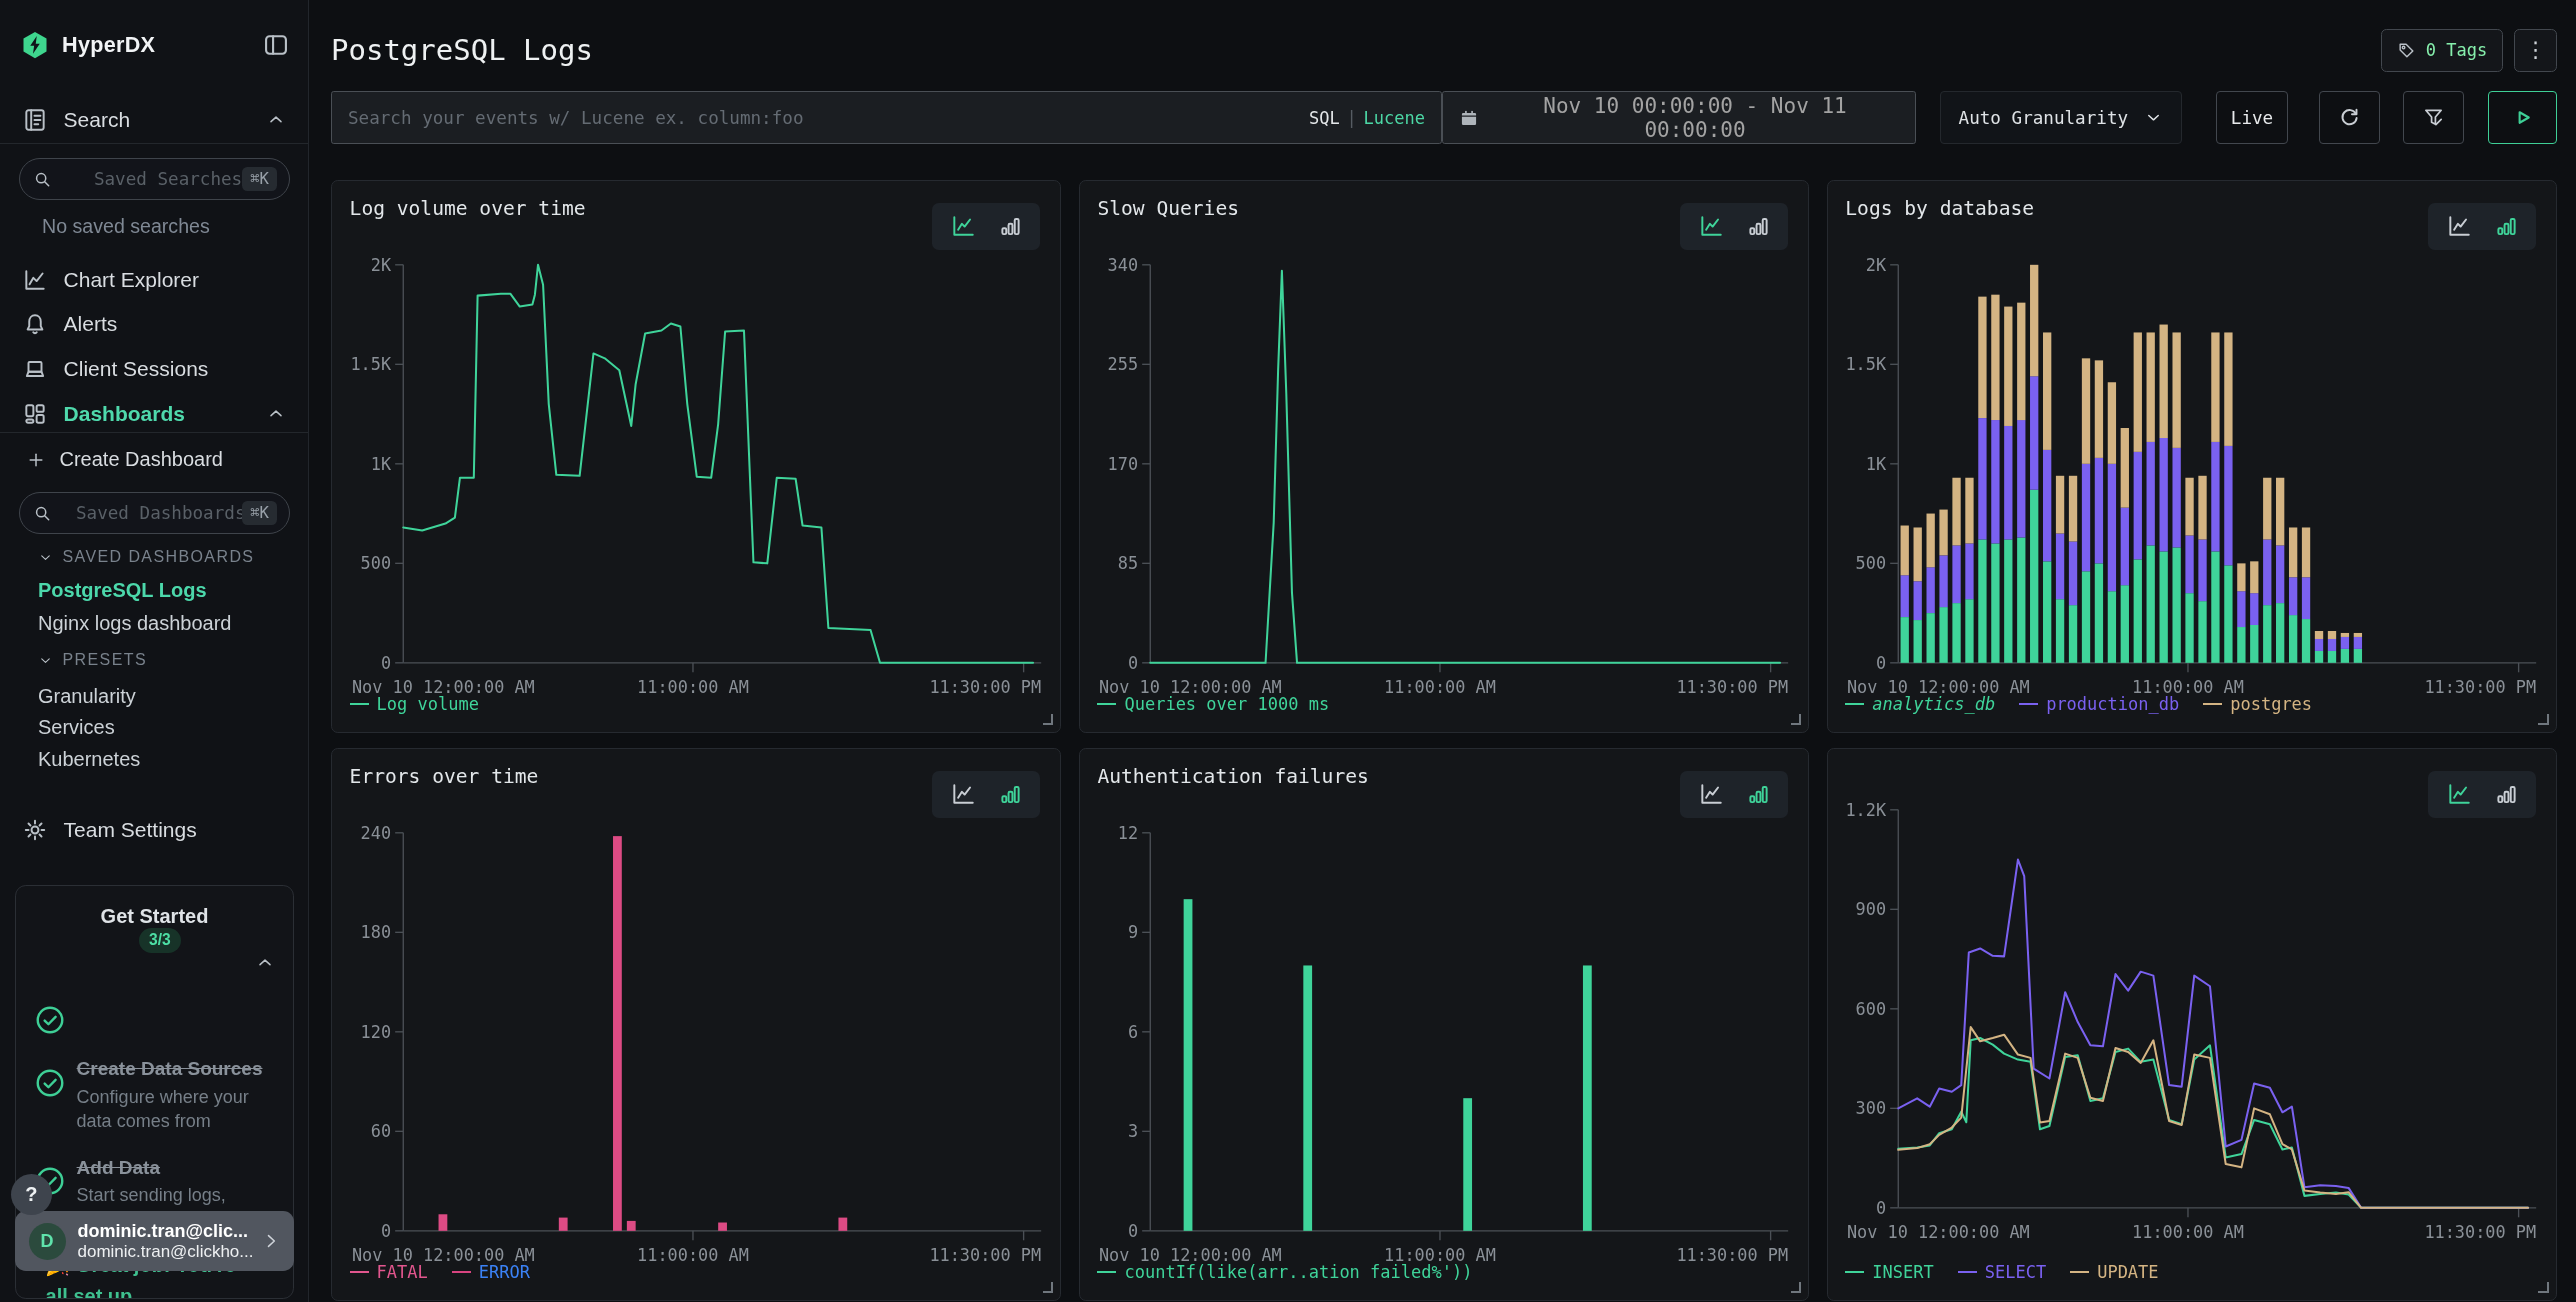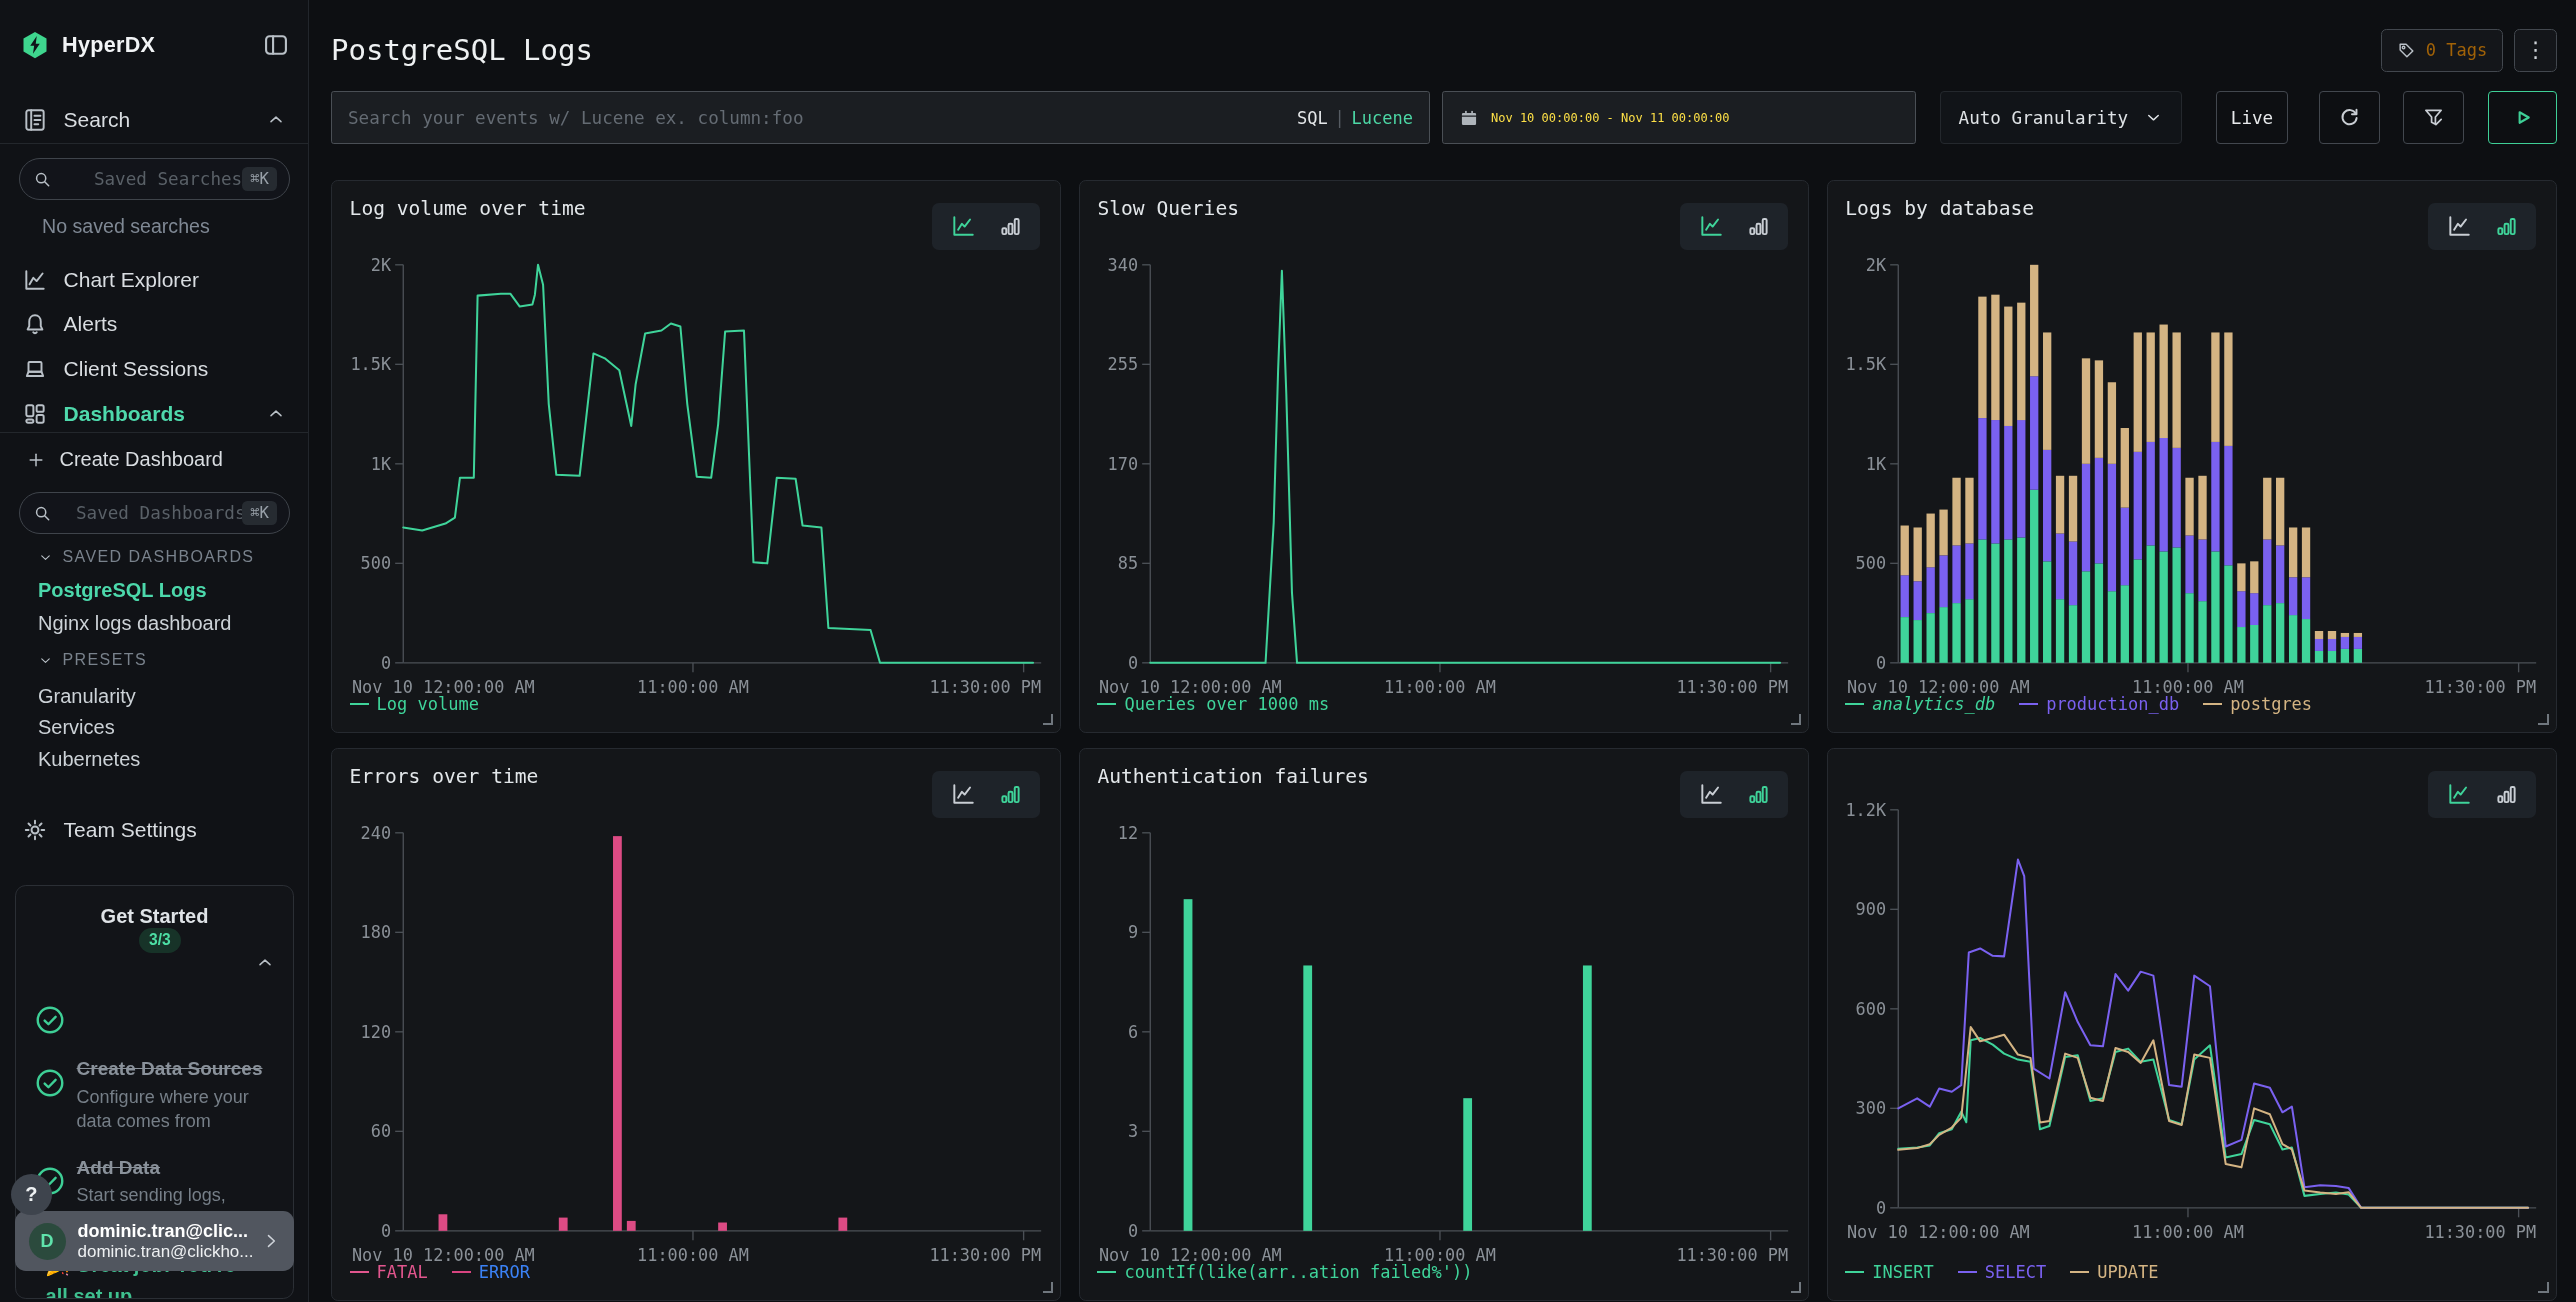--- a/index.html
+++ b/index.html
@@ -44,32 +44,32 @@
   .avatar { width:37px; height:37px; border-radius:50%; background:#2b4a3d; color:#5fe3ab; font-weight:bold; font-size:18px; display:flex; align-items:center; justify-content:center; flex:0 0 37px; }
   .user-texts { margin-left:12px; min-width:0; flex:1; }
   .user-name { font-size:18px; font-weight:bold; color:#ffffff; white-space:nowrap; }
   .user-email { font-size:17px; color:#eef0f2; white-space:nowrap; }
 
   
   .main { position:absolute; left:311px; top:0; right:0; bottom:0; }
   .main-header { position:absolute; top:27px; left:20px; right:19px; height:46px; display:flex; align-items:center; }
   .page-title { font-family:"DejaVu Sans Mono",monospace; font-size:29px; font-weight:500; color:#eef1f2; }
   .hdr-spacer { flex:1; }
-  .tags-btn { height:43px; border:1.4px solid #42474e; border-radius:5.4px; display:flex; align-items:center; gap:9.5px; padding:0 15px; font-family:"DejaVu Sans Mono",monospace; font-size:17px; color:#a16207; background:#14161a; cursor:pointer; }
+  .tags-btn { height:43px; border:1.4px solid #42474e; border-radius:5.4px; display:flex; align-items:center; gap:9.5px; padding:0 15px; font-family:"DejaVu Sans Mono",monospace; font-size:17px; color:#86efac; background:#14161a; cursor:pointer; }
   .kebab-btn { width:43px; height:43px; margin-left:10.8px; border:1.4px solid #42474e; border-radius:5.4px; display:flex; align-items:center; justify-content:center; font-size:21.6px; color:#cfd4d9; background:#14161a; cursor:pointer; }
 
   .toolbar { position:absolute; top:91px; left:20px; right:19px; height:53px; display:flex; align-items:stretch; }
   .search-box { flex:1; background:#1b1e22; border:1.4px solid #4a4f55; border-radius:2.7px; display:flex; align-items:center; padding:0 16px; }
   .search-box input { flex:1; background:transparent; border:none; outline:none; font-family:"DejaVu Sans Mono",monospace; font-size:17.6px; color:#e4e7e9; min-width:0; }
   .search-box input::placeholder { color:#646b73; }
   .lang-switch { font-family:"DejaVu Sans Mono",monospace; font-size:17px; white-space:nowrap; }
   .lang-sql { color:#e4e7e9; cursor:pointer; }
   .lang-sep { color:#565c63; margin:0 6.8px; }
   .lang-lucene { color:#4cd7a5; cursor:pointer; }
-  .date-btn { width:474px; margin-left:12px; background:#1b1e22; border:1.4px solid #4a4f55; border-radius:2.7px; display:flex; align-items:center; gap:12px; padding:0 16px; font-family:"DejaVu Sans Mono",monospace; font-size:12px; color:#fde047; cursor:pointer; }
+  .date-btn { width:474px; background:#1b1e22; border:1.4px solid #4a4f55; border-radius:2.7px; display:flex; align-items:center; gap:12px; padding:0 16px; font-family:"DejaVu Sans Mono",monospace; font-size:21px; color:#a3a3a3; cursor:pointer; }
   .gran-btn { width:242px; margin-left:24px; background:#111418; border:1.4px solid #24282d; border-radius:4px; display:flex; align-items:center; justify-content:space-between; padding:0 17.6px; font-family:"DejaVu Sans Mono",monospace; font-size:17.6px; color:#dfe3e6; cursor:pointer; }
   .live-btn { width:72px; margin-left:34px; border:1.4px solid #42474e; border-radius:4px; background:transparent; display:flex; align-items:center; justify-content:center; font-family:"DejaVu Sans Mono",monospace; font-size:17.6px; color:#e8eaec; cursor:pointer; }
   .sq-btn { width:61px; margin-left:31px; border:1.4px solid #42474e; border-radius:4px; display:flex; align-items:center; justify-content:center; cursor:pointer; background:transparent; }
   .sq-btn + .sq-btn { margin-left:23px; }
   .play-btn { width:69px; margin-left:24px; border:1.4px solid #3ecf96; border-radius:4px; display:flex; align-items:center; justify-content:center; cursor:pointer; background:transparent; }
 
   .charts { position:absolute; top:180px; left:20px; right:19px; display:grid; grid-template-columns:repeat(3,1fr); column-gap:17.6px; row-gap:15px; grid-auto-rows:553px; }
   .chart-panel { background:#141619; border:1.4px solid #262a30; border-radius:6.8px; padding:16px 17.6px; position:relative; }
   .chart-title { font-family:"DejaVu Sans Mono",monospace; font-size:19.6px; color:#e3e7ea; }
   .chart-toggle { position:absolute; top:21.6px; right:20px; background:#1e2329; border-radius:6.8px; padding:10.8px 16px; display:flex; gap:19px; align-items:center; z-index:2; }

